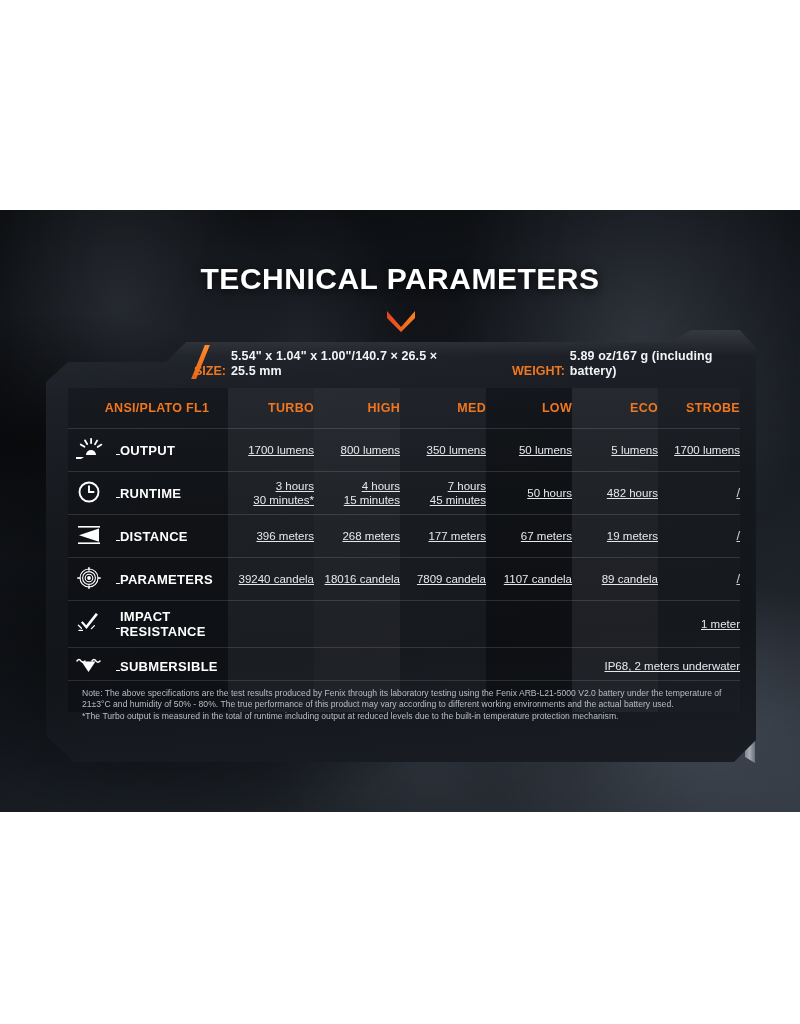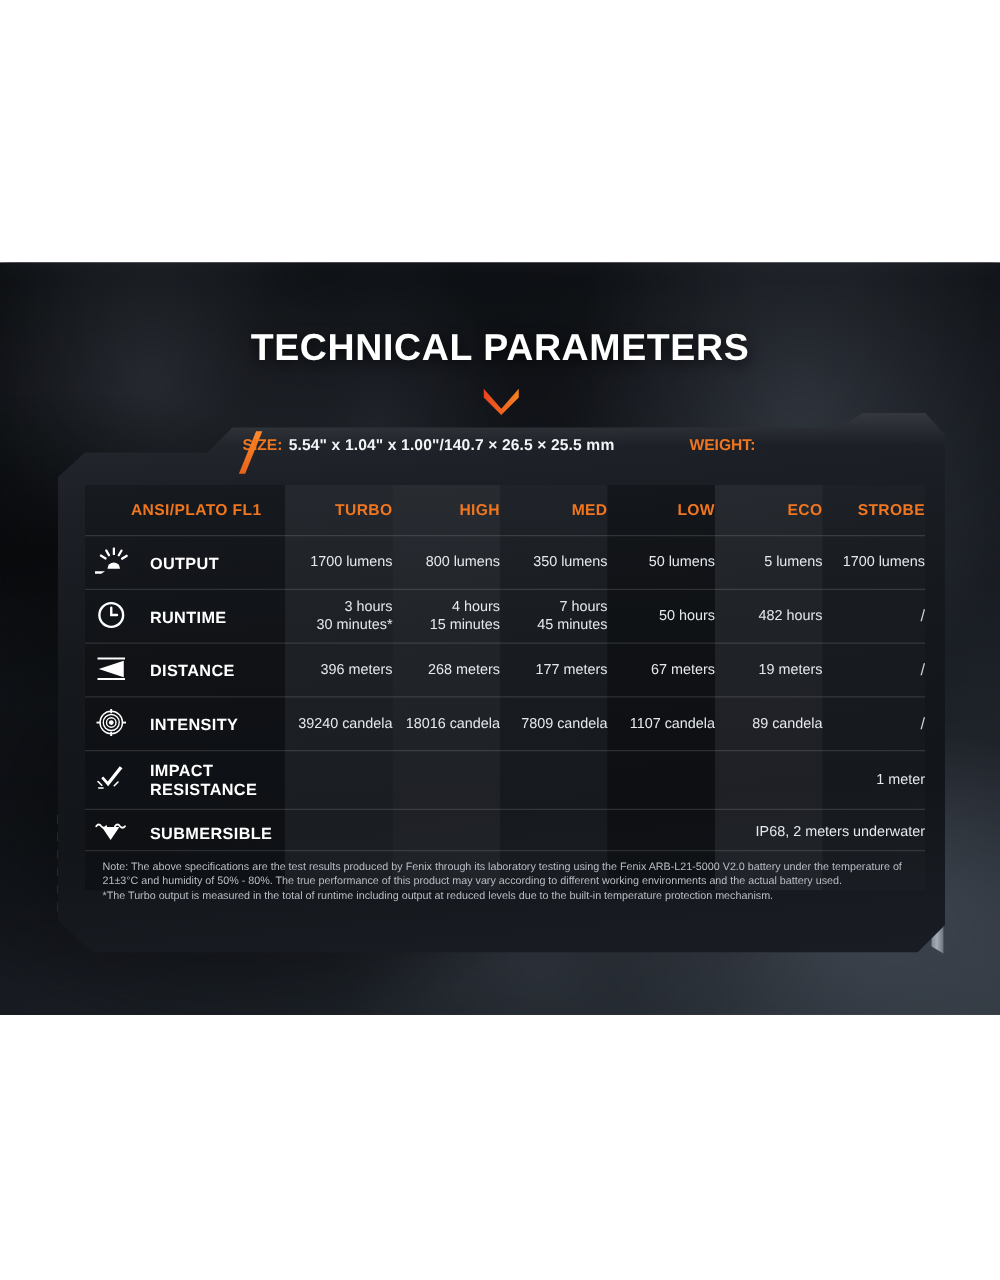--- a/index.html
+++ b/index.html
@@ -102,21 +102,21 @@
   .tbl{position:absolute;left:22px;top:58px;width:672px;}
   .colbands{position:absolute;left:0;top:0;width:672px;height:324px;display:flex;pointer-events:none;}
   .colbands div{height:100%;}
 
   table{border-collapse:collapse;width:672px;position:relative;}
   th,td{padding:0;text-align:right;vertical-align:middle;}
   .hd{
     height:40px;color:#f0761f;font-size:12.5px;font-weight:bold;letter-spacing:.3px;
   }
   .hd.first{text-align:center;padding-left:18px;color:#f0761f;}
-  .rowline td{border-top:1px solid rgba(255,255,255,.13);}
+  .rowline td{border-top:1px solid rgba(255,255,255,.13);text-decoration:underline;}
   .lbl{
     text-align:left;padding-left:6px;color:#ffffff;font-size:13px;font-weight:bold;
     letter-spacing:.3px;white-space:nowrap;
   }
   .lbl .ico{
     display:inline-block;width:34px;height:24px;vertical-align:middle;margin-right:8px;
     position:relative;top:-1px;
   }
   .lbl .txt{display:inline-block;vertical-align:middle;line-height:15px;}
   .cell{color:#e6e9ec;font-size:11.5px;line-height:14px;}
@@ -174,20 +174,21 @@
   <div class="panel"></div>
   <div class="panel-edge"></div>
   <div class="orange-slash"></div>
 
   <div class="sw">
     <div class="sw-line">
       <span class="sw-key">SIZE:</span>
       <span class="sw-val">5.54" x 1.04" x 1.00"/140.7 × 26.5 × 25.5 mm</span>
       <span class="sw-gap"></span>
       <span class="sw-key">WEIGHT:</span>
+      <span class="sw-val">5.89 oz/167 g (including battery)</span>
     </div>
   </div>
 
   <div class="tbl">
 
     <div class="colbands">
       <div style="width:160px;background:rgba(0,0,0,.22)"></div>
       <div style="width:86px;background:rgba(255,255,255,.035)"></div>
       <div style="width:86px;background:rgba(255,255,255,.055)"></div>
       <div style="width:86px;background:rgba(255,255,255,.02)"></div>
@@ -296,21 +297,21 @@
                 <circle cx="15" cy="12" r="6.4" stroke-width="1.1"></circle>
                 <circle cx="15" cy="12" r="3.8" stroke-width="1.1"></circle>
               </g>
               <circle cx="15" cy="12" r="1.9" fill="#fff"></circle>
               <rect x="3.2" y="11.3" width="3.4" height="1.5" fill="#fff"></rect>
               <rect x="23.4" y="11.3" width="3.4" height="1.5" fill="#fff"></rect>
               <rect x="14.2" y="1.2" width="1.5" height="3.4" fill="#fff"></rect>
               <rect x="14.2" y="19.4" width="1.5" height="3.4" fill="#fff"></rect>
             </svg>
           </span>
-          <span class="txt">INTENSITY</span>
+          <span class="txt">PARAMETERS</span>
         </td>
         <td class="cell">39240 candela</td>
         <td class="cell">18016 candela</td>
         <td class="cell">7809 candela</td>
         <td class="cell">1107 candela</td>
         <td class="cell">89 candela</td>
         <td class="cell slash">/</td>
       </tr>
 
       <tr class="rowline r-imp">

